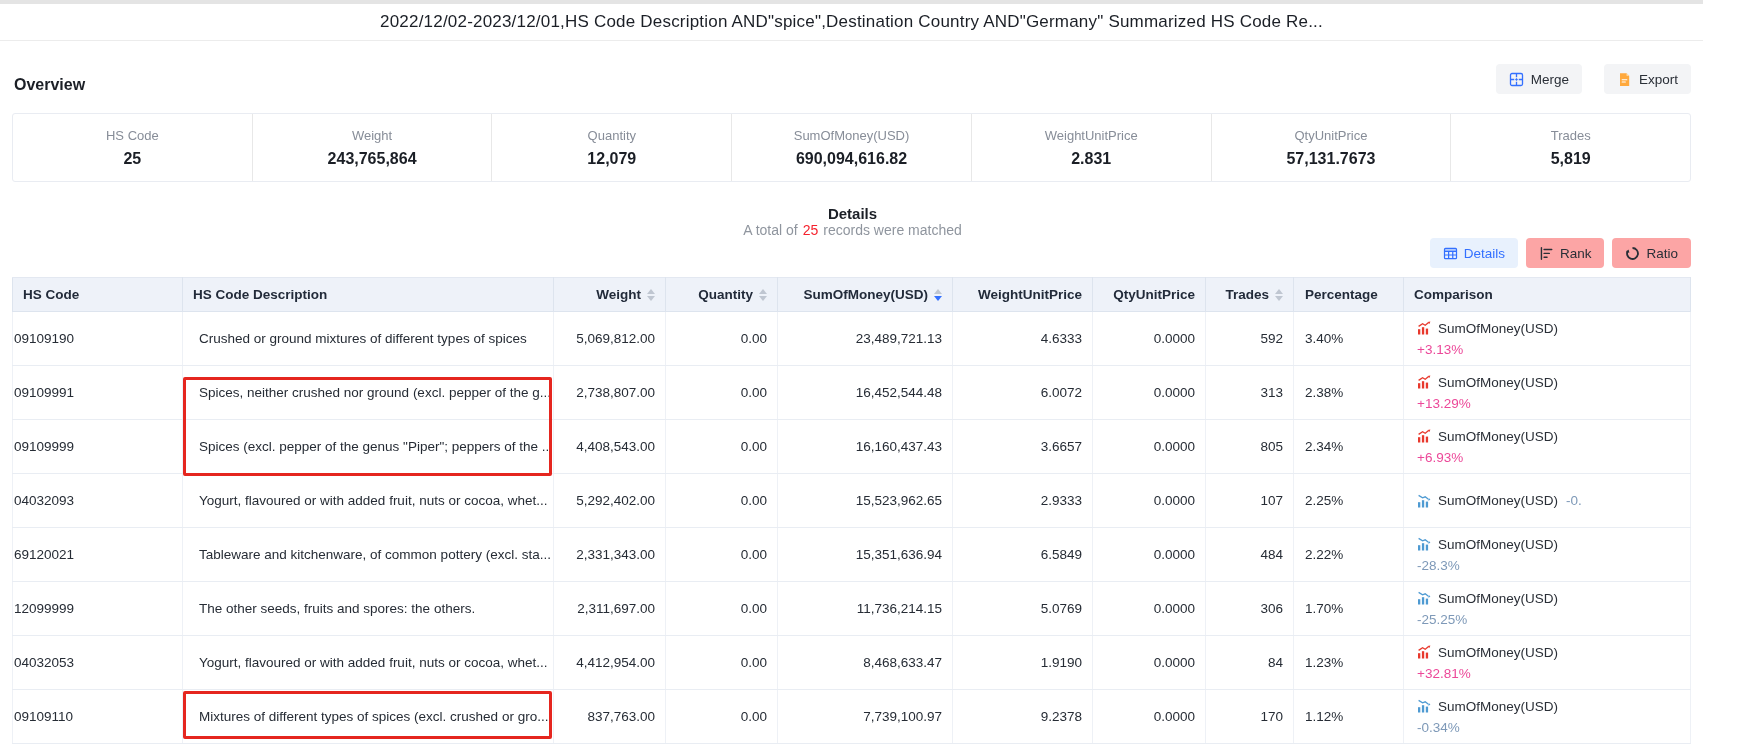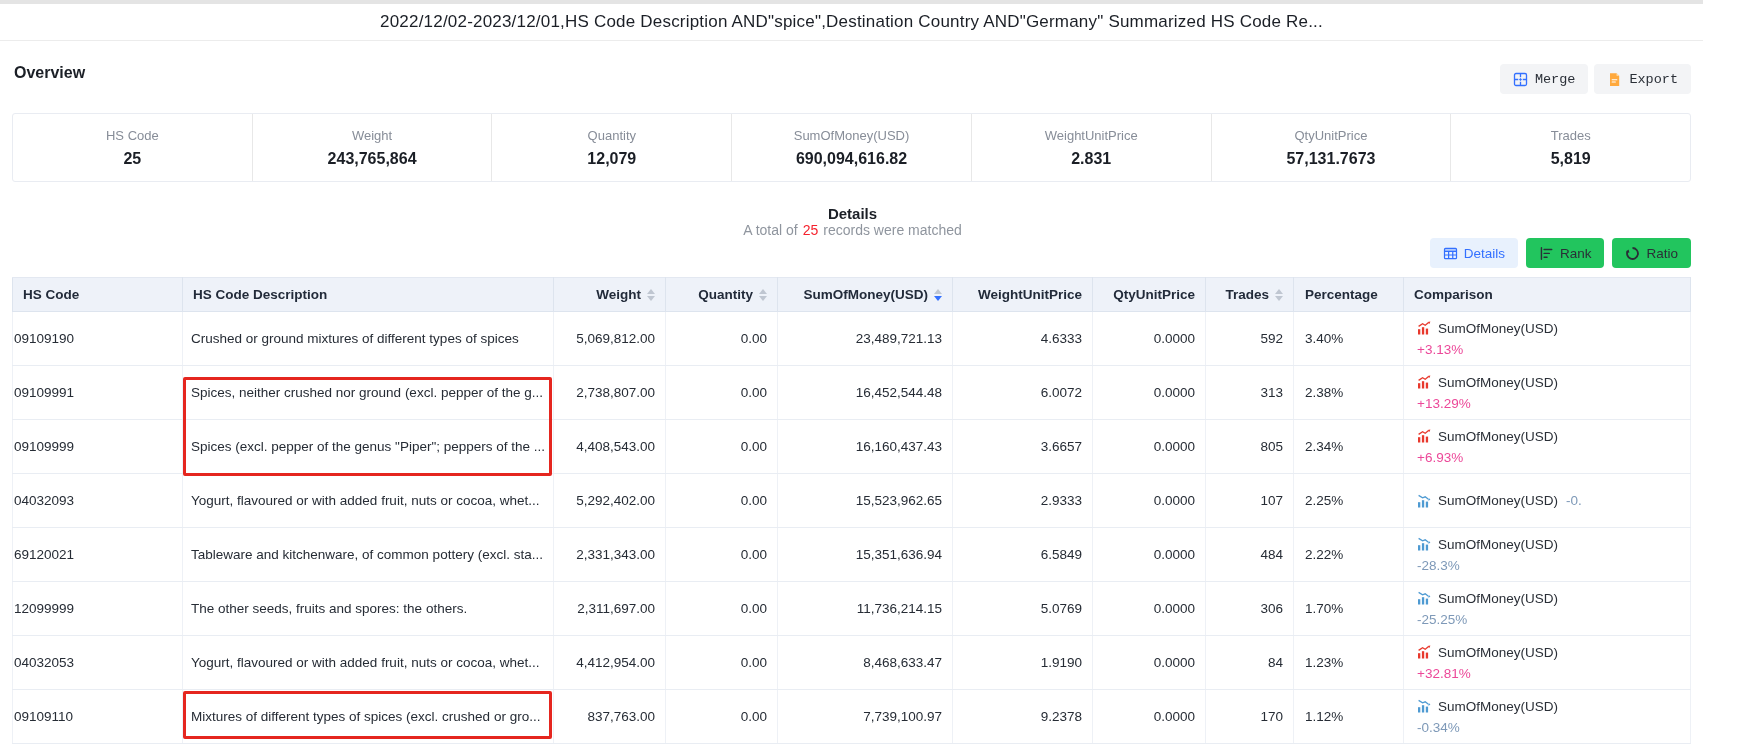--- a/index.html
+++ b/index.html
@@ -4,57 +4,57 @@
 <style>
   * { margin:0; padding:0; box-sizing:border-box; }
   html,body { background:#fff; }
   body { font-family:"Liberation Sans","DejaVu Sans",sans-serif; color:#262c35; }
   .page { position:relative; width:1703px; height:749px; overflow:hidden; background:#fff; }
 
   .top-edge { height:4px; background:#e4e4e4; }
   .title-bar { height:37px; line-height:36px; border-bottom:1px solid #ececec; text-align:center; }
   .page-title { font-size:17px; font-weight:500; color:#1b1f26; letter-spacing:.2px; }
 
-  .overview-bar { margin:23px 12px 0 14px; height:30px; display:flex; align-items:flex-start; }
+  .overview-bar { margin:23px 12px 0 14px; height:30px; display:flex; align-items:flex-end; }
   .section-heading { font-size:16px; font-weight:700; color:#1b1f26; }
-  .header-actions { margin-left:auto; display:flex; gap:6px;font-family:Liberation Mono, monospace; }
+  .header-actions { margin-left:auto; display:flex; gap:22px; }
   .action-btn { display:inline-flex; align-items:center; gap:7px; height:30px; padding:0 13px;
     background:#f3f4f6; border:none; border-radius:4px; font-family:inherit; font-size:13.5px;
     color:#2a2f37; cursor:pointer; }
   .icon { display:inline-flex; align-items:center; }
   .icon.merge { color:#3370ff; }
   .icon.export { color:#ffa93d; }
 
   .stats-card { margin:19px 12px 0 12px; border:1px solid #e9ecf2; border-radius:3px; background:#fff; }
   .stats-row { display:flex; }
   .stat { flex:1; text-align:center; padding:14px 0 13px; border-right:1px solid #e8e8e8; }
   .stat:last-child { border-right:none; }
   .stat-label { font-size:13px; color:#878d98; margin-bottom:7px; }
   .stat-value { font-size:16px; font-weight:700; color:#1b1f26; }
 
   .details-bar { margin:23px 12px 0 14px; height:30px; display:flex; align-items:center;flex-direction:column; }
   .details-bar .section-heading { font-size:15px; }
   .summary { font-size:14px; color:#8f959e; }
   .summary .count { color:#f5222d; margin:0 5px; }
   .view-tabs { margin-left:auto; display:flex; gap:8px; }
   .tab { display:inline-flex; align-items:center; gap:6px; height:30px; padding:0 13px;
-    background:#22c55e; border:none; border-radius:4px; font-family:inherit; font-size:13.5px;
+    background:#fca5a5; border:none; border-radius:4px; font-family:inherit; font-size:13.5px;
     color:#2a2f37; cursor:pointer; }
   .tab.active { background:#e8f1fd; color:#3370ff; }
 
   .table-wrap { position:relative; margin:42px 12px 0 12px; }
   table { width:100%; border-collapse:collapse; table-layout:fixed; }
   thead th { height:34px; background:#eef2f9; font-size:13.5px; font-weight:700; color:#222b3a;
     border:1px solid #dde4ee; border-top:1px solid #e3e8f1; padding:0 10px; white-space:nowrap; overflow:hidden; }
   tbody td { height:54px; font-size:13.5px; color:#262c35; border:1px solid #eef1f6; border-bottom:1px solid #e9edf3;
     padding:0 10px; white-space:nowrap; overflow:hidden; vertical-align:middle; background:#fff; }
   .al-left { text-align:left; }
   .al-right { text-align:right; }
   td.col-hs_code { padding-left:1px; }
-  td.col-description { padding-left:8px; }
+  td.col-description { padding-left:16px; }
   td.col-percentage, th.col-percentage { padding-left:11px; }
   .th-wrap { display:inline-flex; align-items:center; }
   .sorter { display:inline-flex; flex-direction:column; margin-left:6px; cursor:pointer; }
   .caret { width:0; height:0; border-left:4px solid transparent; border-right:4px solid transparent; }
   .caret.up { border-bottom:5px solid #bfc6d1; margin-bottom:2px; }
   .caret.down { border-top:5px solid #bfc6d1; }
   .caret.down.on { border-top-color:#3370ff; }
 
   td.cmp { padding-left:13px; }
   .cmp-line1 { display:flex; align-items:center; gap:6px; height:20px; }

